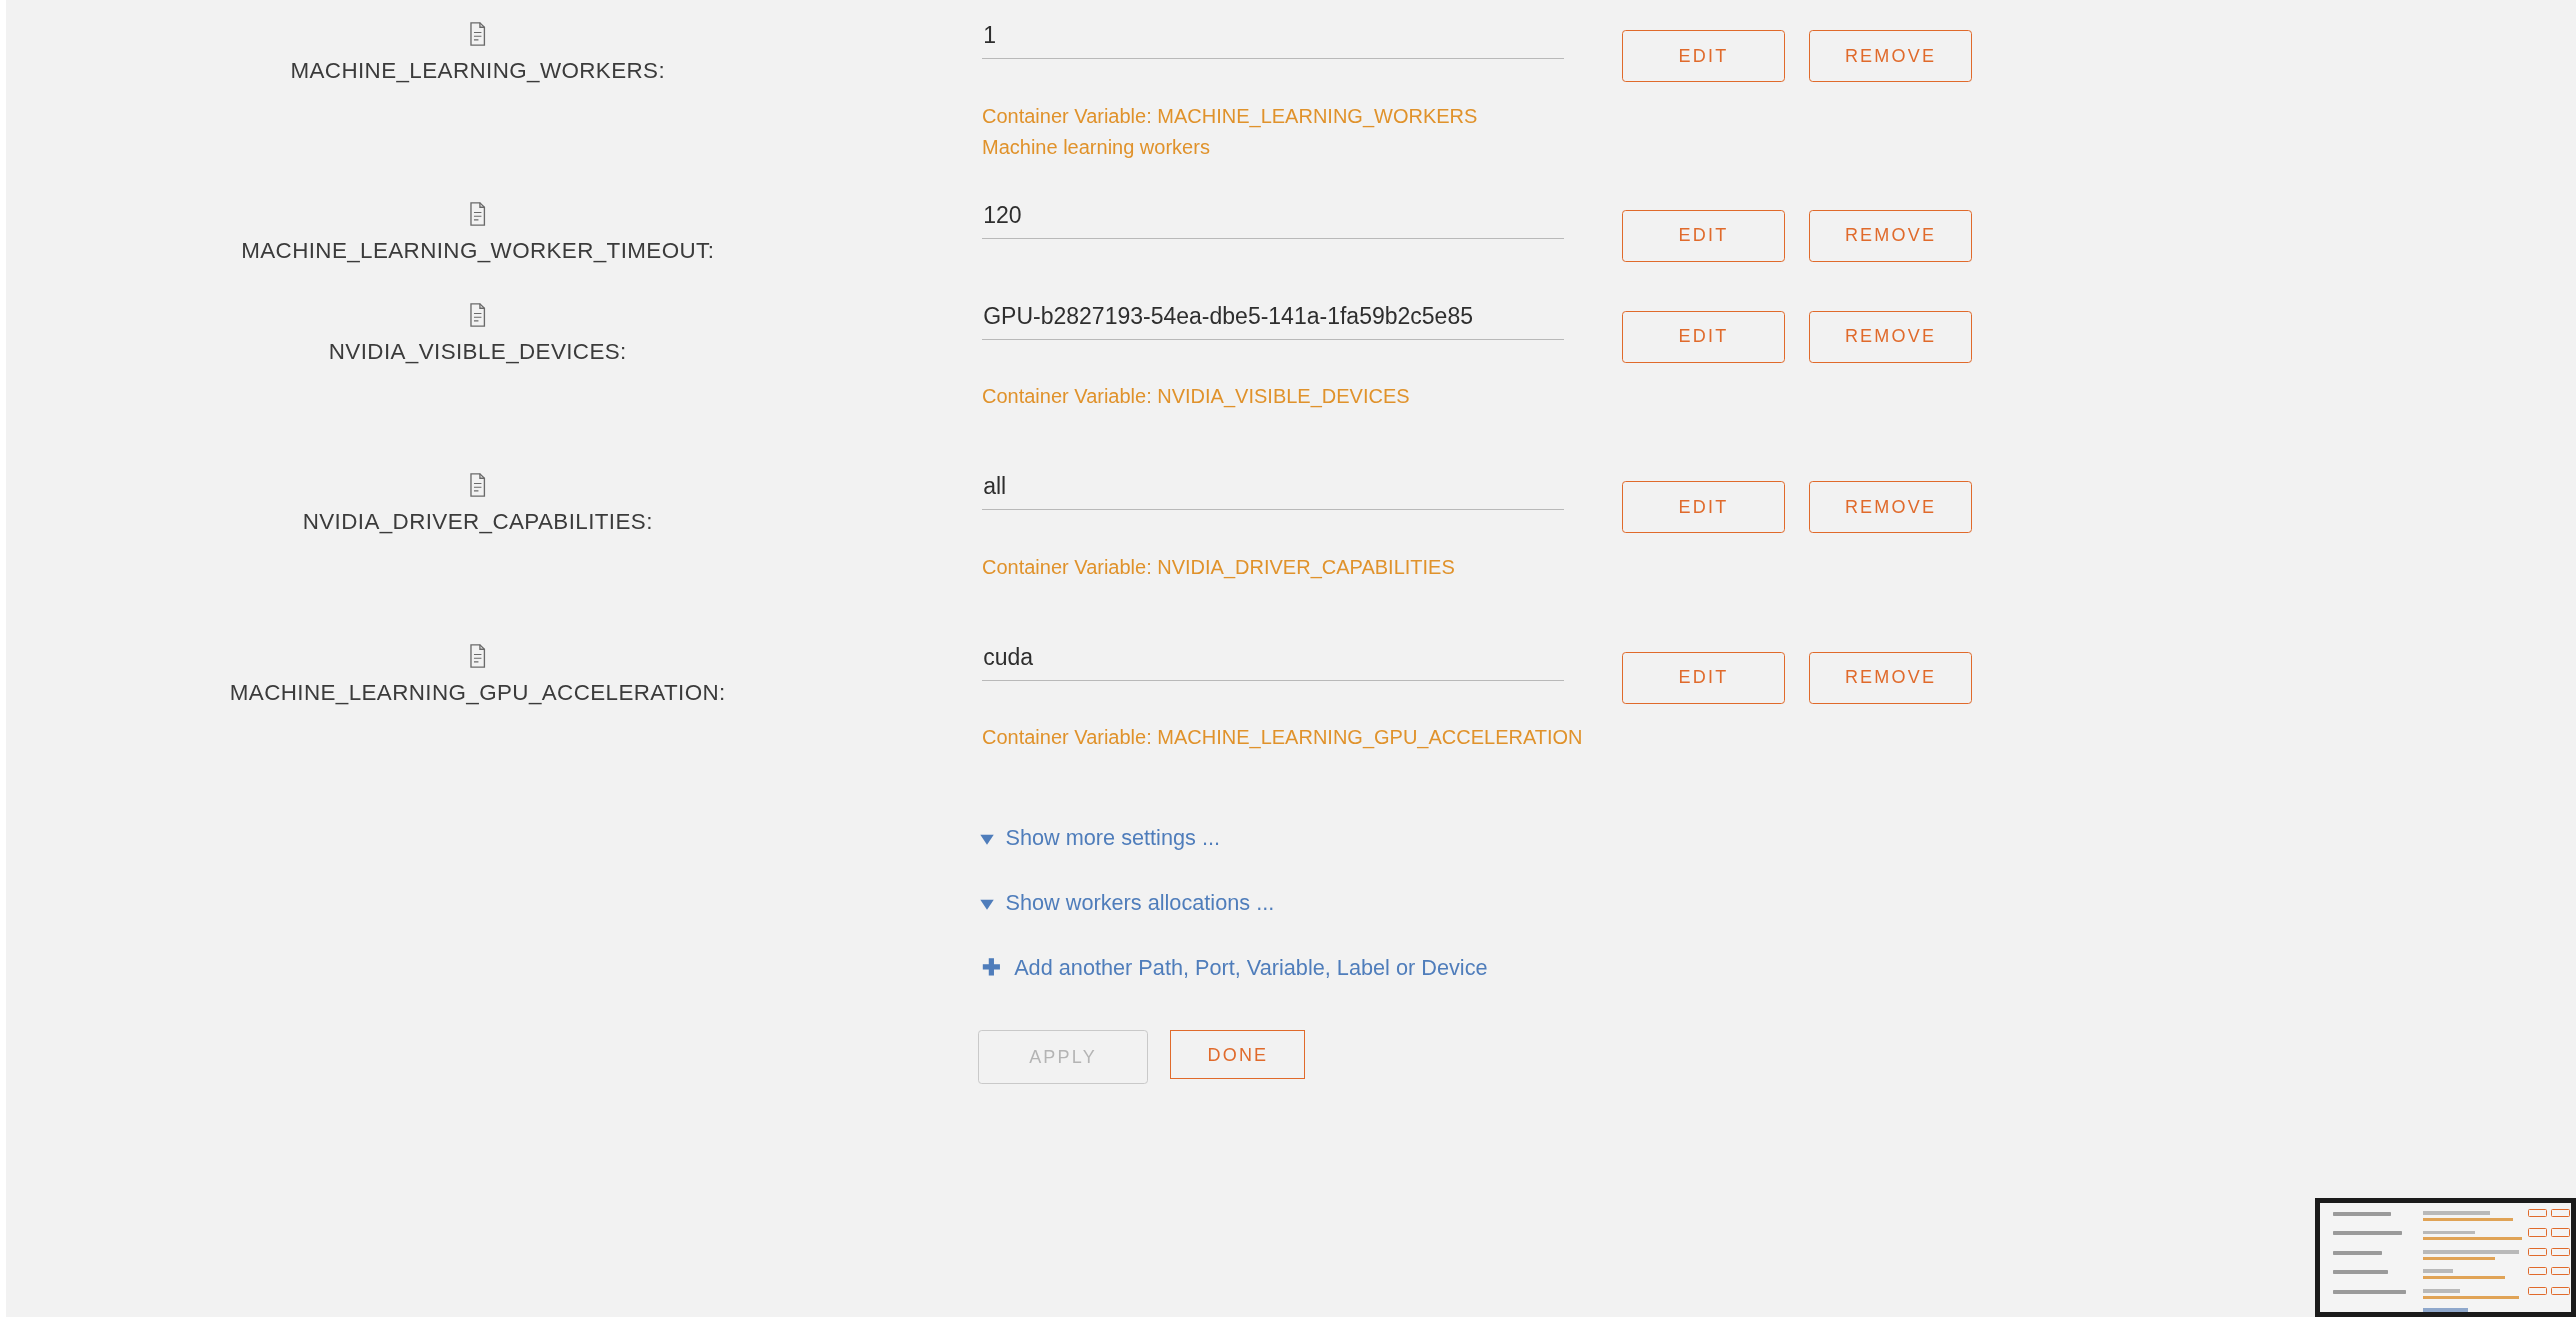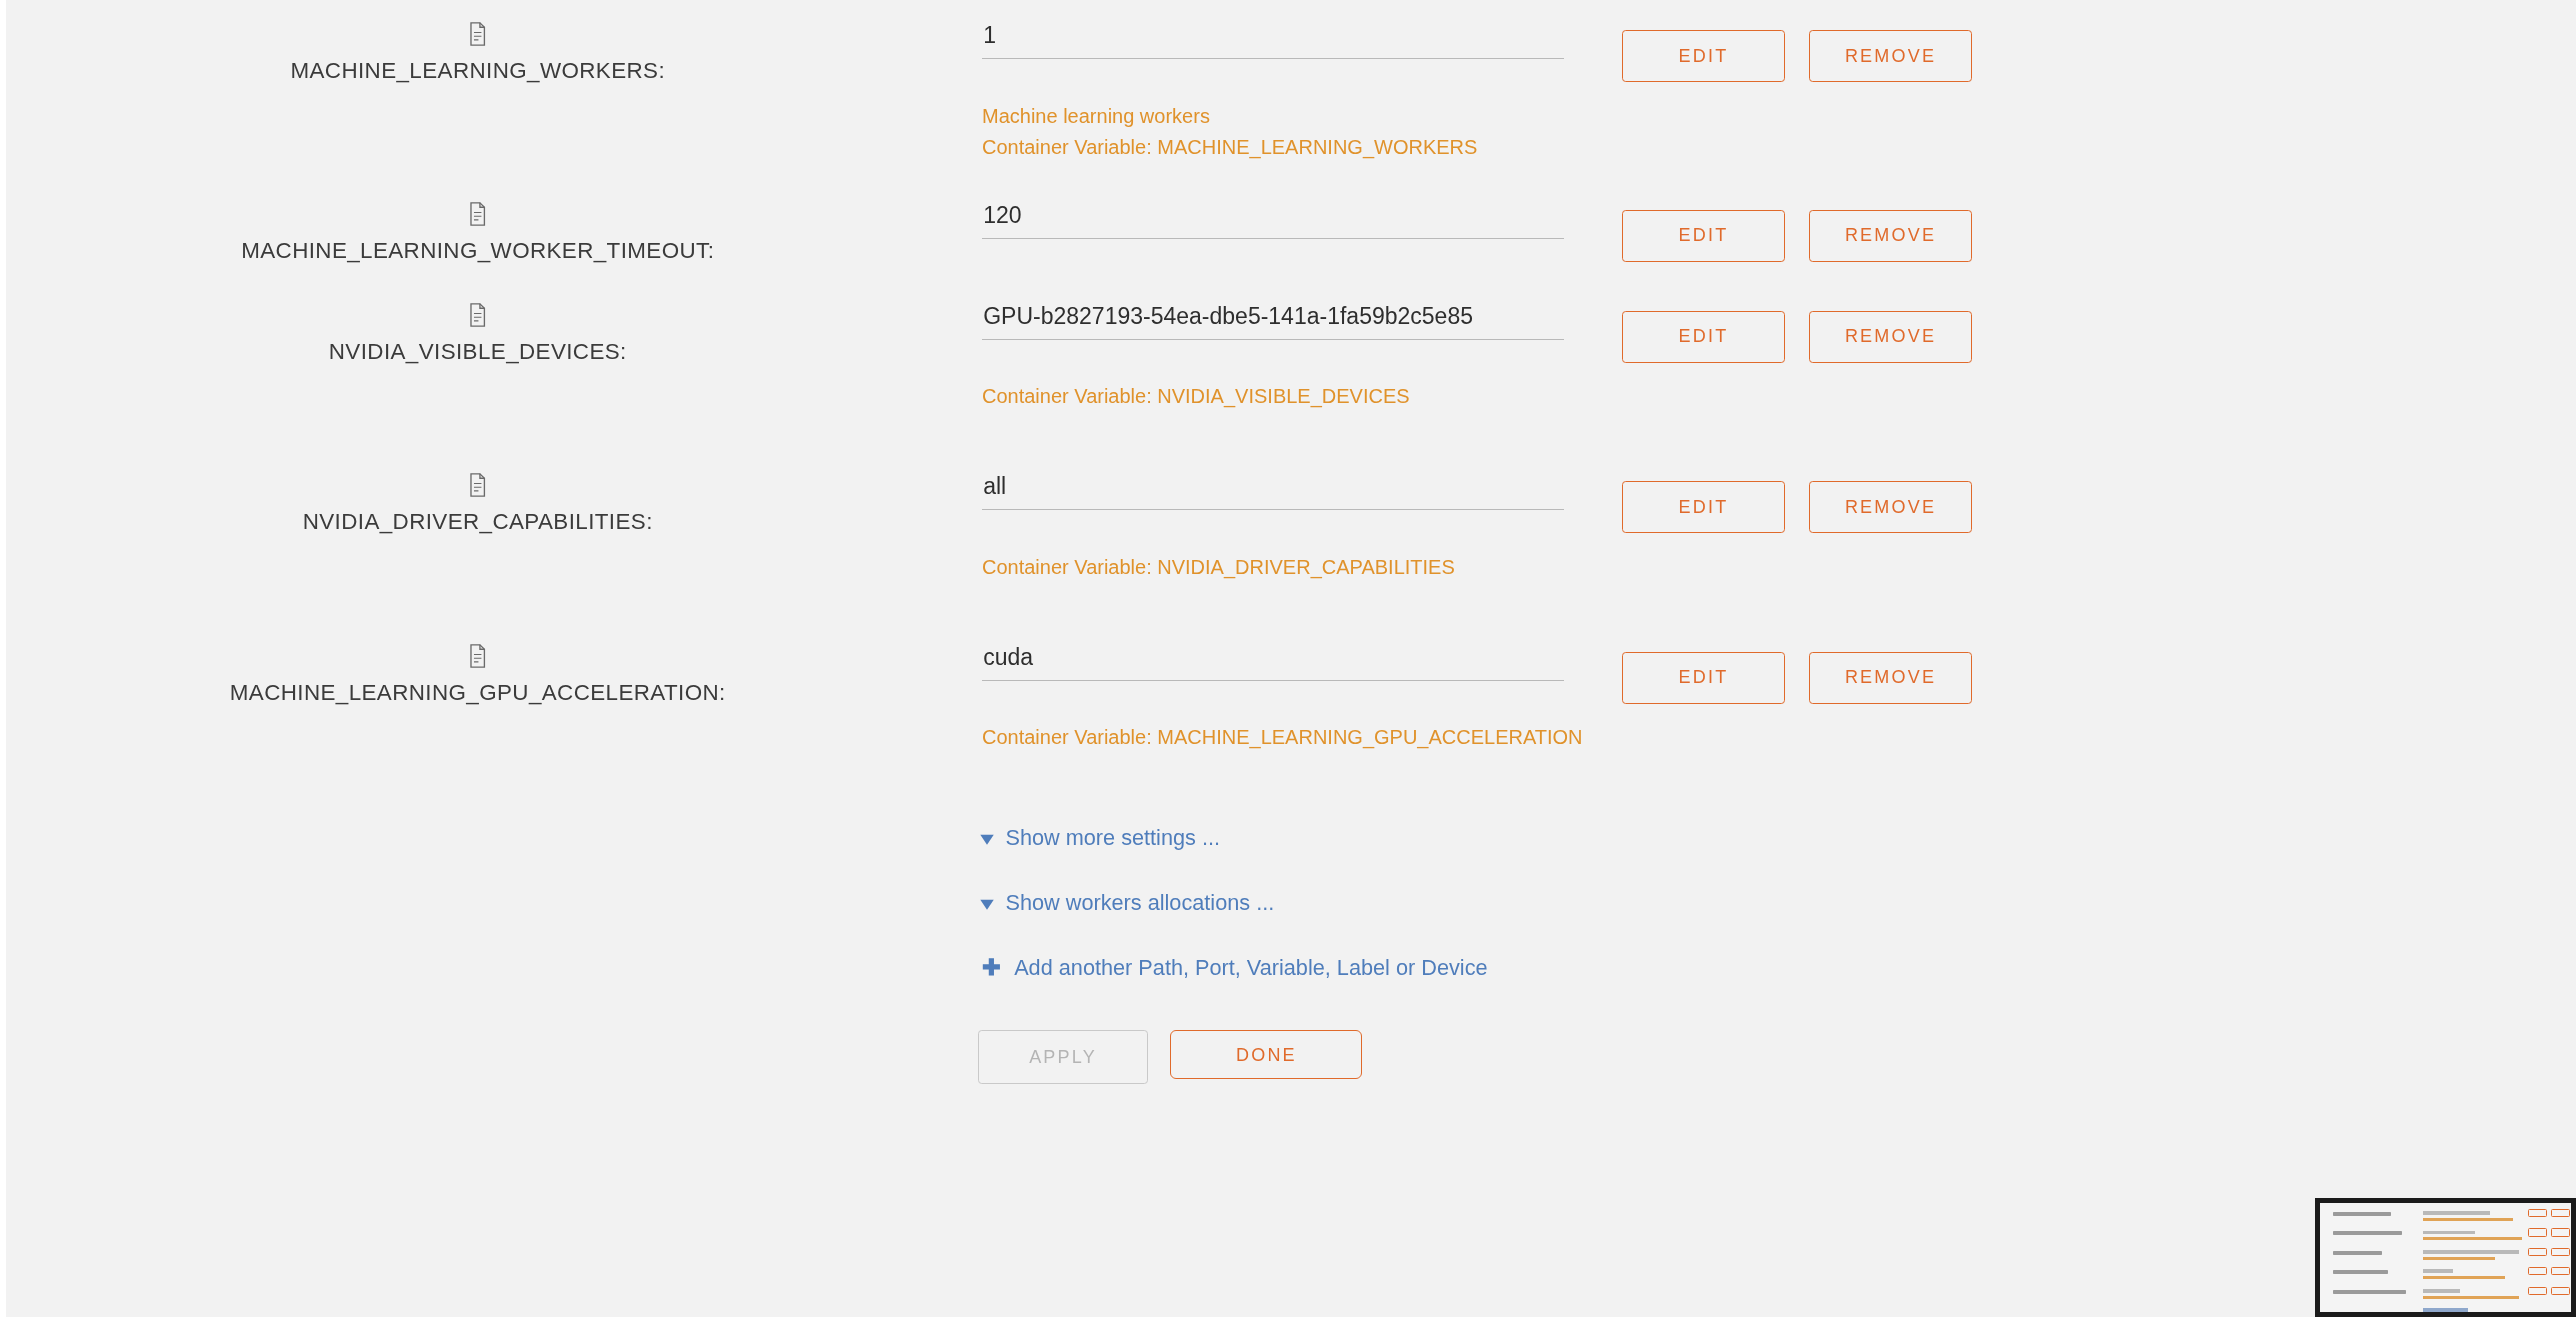--- a/index.html
+++ b/index.html
@@ -152,29 +152,29 @@
     border: 1.5px solid #c9c9c9;
     color: #b4b4b4;
     font-size: 18px;
     letter-spacing: 2.2px;
     border-radius: 3.7px;
     background: transparent;
     font-family: "Liberation Sans", sans-serif;
     cursor: default;
   }
   .btn-done {
-    width: 192px;
+    width: 135px;
     height: 49px;
     line-height: 46px;
     text-align: center;
     border: 1.5px solid #e06a2b;
     color: #e06a2b;
     font-size: 18px;
     letter-spacing: 2.2px;
-    border-radius: 6px;
+    border-radius: 0;
     background: transparent;
     font-family: "Liberation Sans", sans-serif;
     cursor: pointer;
   }
 
   
   .thumb {
     position: absolute;
     right: 0px;
     bottom: 0px;
@@ -248,22 +248,22 @@
         </div>
         <div class="value-cell">
           <input class="value-input" type="text" value="1" style="">
         </div>
         <div class="btn-cell">
           <button class="btn">EDIT</button>
           <button class="btn">REMOVE</button>
         </div>
       </div>
       <div class="helper">
+        <div>Container Variable: MACHINE_LEARNING_WORKERS</div>
         <div>Machine learning workers</div>
-        <div>Container Variable: MACHINE_LEARNING_WORKERS</div>
       </div>
     </div>
 
     <div class="row" style="padding-top:39px;">
       <div class="row-main">
         <div class="label-cell">
           <span class="file-icon">
             <svg width="19.4" height="24" viewBox="0 0 26 32">
                 <path d="M4 1 h12 l6 6 v24 h-18 z" fill="none" stroke="#6a6a6a" stroke-width="1.8"></path>
                 <path d="M16 1 v6 h6" fill="none" stroke="#6a6a6a" stroke-width="1.8"></path>

